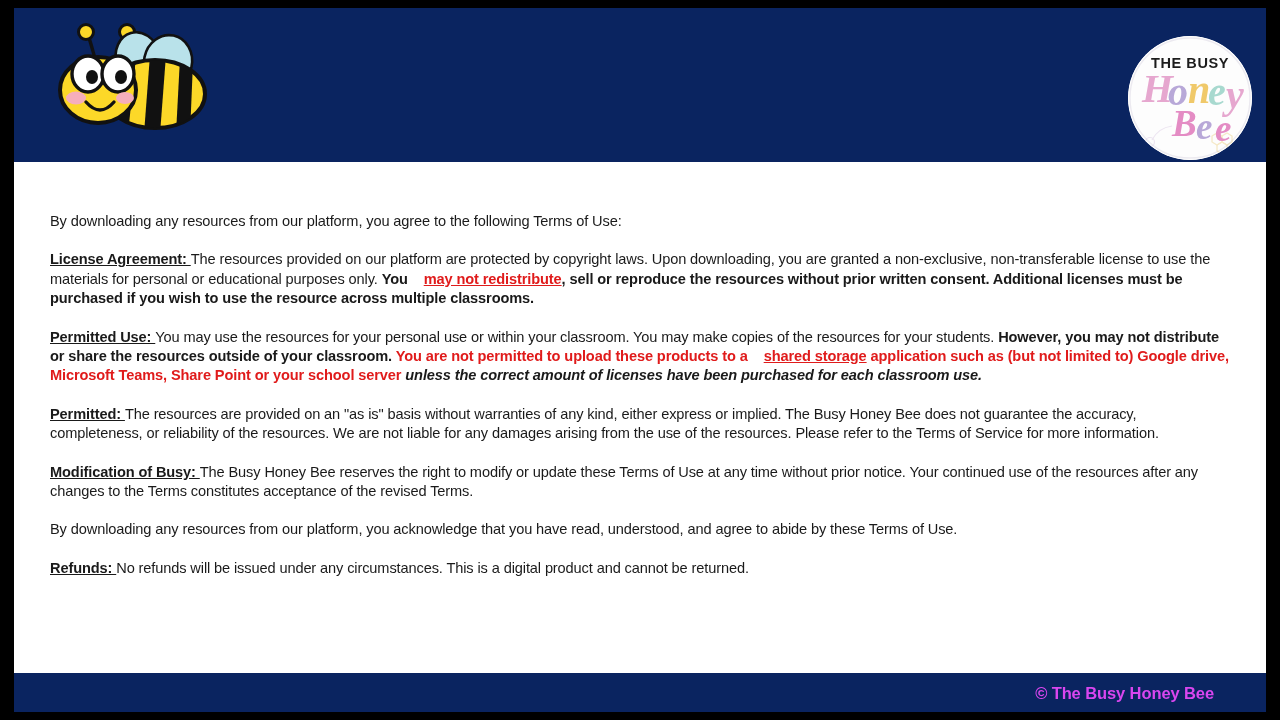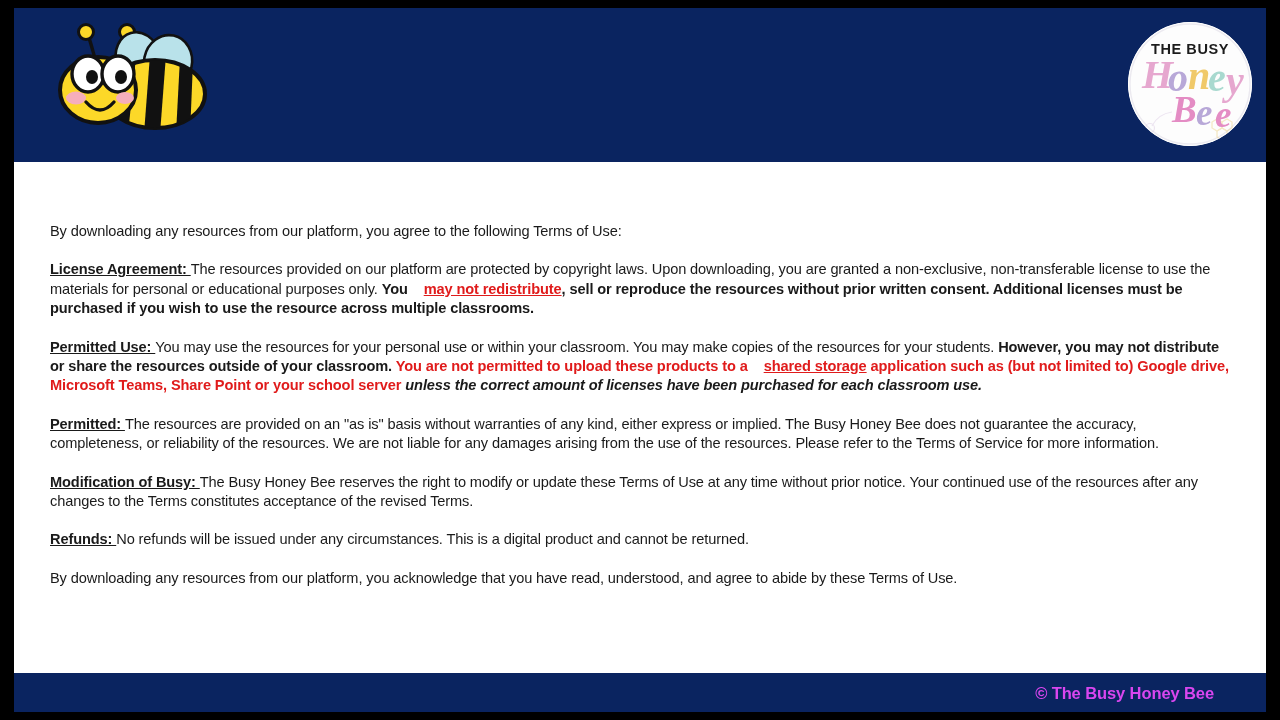--- a/index.html
+++ b/index.html
@@ -58,21 +58,21 @@
     font-size: 83px;
     font-weight: 300;
     letter-spacing: 0.5px;
     line-height: 1;
     white-space: nowrap;
   }
 
   .brand-badge {
     position: absolute;
     left: 1114px;
-    top: 14px;
+    top: 28px;
     width: 124px;
     height: 124px;
     border-radius: 50%;
     background: #ffffff;
     overflow: hidden;
   }
   .brand-badge svg { display: block; width: 100%; height: 100%; }
 
   
   .content {
@@ -80,21 +80,21 @@
     left: 36px;
     top: 200px;
     width: 1180px;
     color: #1a1a1a;
     font-family: "Liberation Sans Narrow", "Liberation Sans", sans-serif;
     font-size: 14.6px;
     line-height: 19.4px;
     letter-spacing: -0.12px;
   }
   .content p {
-    margin: 14px 0 19px 0;
+    margin: 4px 0 19px 0;
   }
 
   .lbl {
     font-weight: bold;
     text-decoration: underline;
   }
   .b { font-weight: bold; }
   .red-b { color: #e01b1b; font-weight: bold; }
   .u { text-decoration: underline; padding-left: 12px; }
   .bi { font-weight: bold; font-style: italic; }
@@ -215,25 +215,25 @@
 
     <p>
       <span class="lbl">Permitted: </span><span>The resources are provided on an "as is" basis without warranties of any kind, either express or implied. The Busy Honey Bee does not guarantee the accuracy, completeness, or reliability of the resources. We are not liable for any damages arising from the use of the resources. Please refer to the Terms of Service for more information.</span>
     </p>
 
     <p>
       <span class="lbl">Modification of Busy: </span><span>The Busy Honey Bee reserves the right to modify or update these Terms of Use at any time without prior notice. Your continued use of the resources after any changes to the Terms constitutes acceptance of the revised Terms.</span>
     </p>
 
     <p>
+      <span>By downloading any resources from our platform, you acknowledge that you have read, understood, and agree to abide by these Terms of Use.</span>
+    </p>
+
+    <p>
       <span class="lbl">Refunds: </span><span>No refunds will be issued under any circumstances. This is a digital product and cannot be returned.</span>
-    </p>
-
-    <p>
-      <span>By downloading any resources from our platform, you acknowledge that you have read, understood, and agree to abide by these Terms of Use.</span>
     </p>
   </div>
 
   <div class="footer">
     <div class="footer-credit">© The Busy Honey Bee</div>
   </div>
 
 </div>
 
 </body></html>

